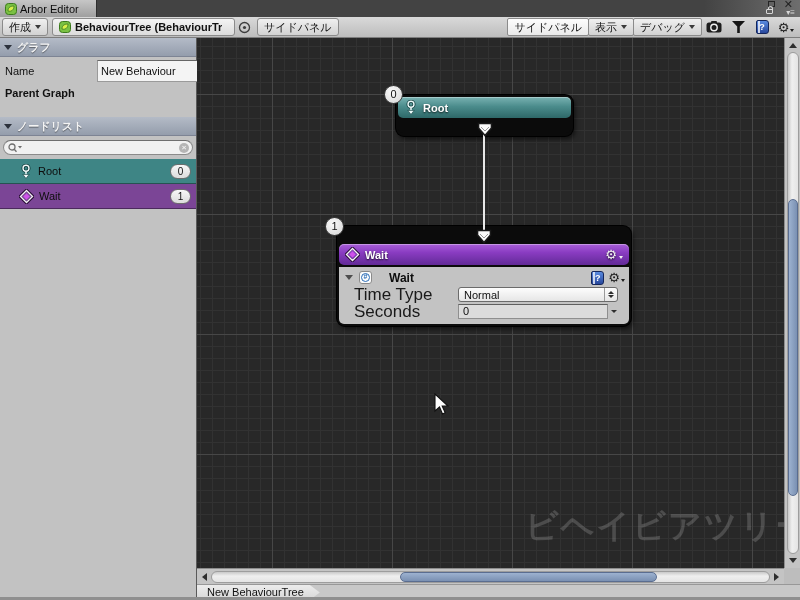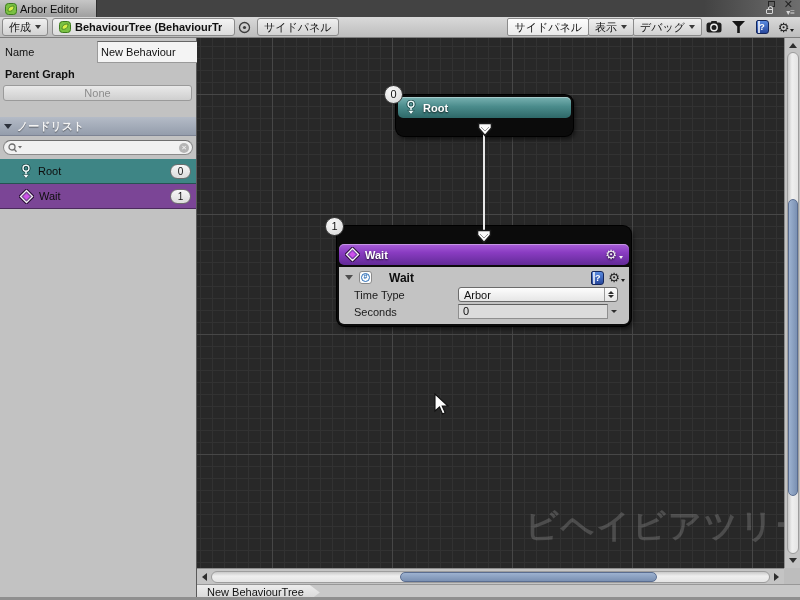--- a/index.html
+++ b/index.html
@@ -102,21 +102,21 @@
   .inspector { margin-top:2px; background:#c3c3c3; border-radius:0 0 5px 5px; padding:2px 4px 4px; }
   .insp-row { display:flex; align-items:center; height:17px; position:relative; }
   .insp-title-row .insp-title { font-weight:bold; font-size:12px; margin-left:17px; color:#0d0d0d; }
   .insp-fold { width:0; height:0; border-left:4px solid transparent; border-right:4px solid transparent;
     border-top:5px solid #4d4d4d; margin-left:2px; }
   .script-icon { width:13px; height:13px; margin-left:6px; background:#fdfdfd; border:1px solid #8a8a8a;
     border-radius:3px; display:flex; align-items:center; justify-content:center; }
   .script-icon b { width:9px; height:9px; border:1.5px solid #2a6db8; border-radius:50%;
     color:#2a6db8; font-size:7px; line-height:6px; text-align:center; font-weight:bold; }
   .insp-right { margin-left:auto; display:flex; align-items:center; gap:4px; }
-  .insp-label { flex:0 0 115px; padding-left:11px; font-size:11px; color:#1a1a1a; }
+  .insp-label { flex:0 0 115px; padding-left:11px; font-size:17px; color:#1a1a1a; }
   .dropdown { width:160px; height:15px; background:linear-gradient(#fdfdfd,#e6e6e6);
     border:1px solid #6b6b6b; border-radius:3px; display:flex; align-items:center; position:relative; }
   .dropdown .dd-text { padding:0 5px; font-size:11px; }
   .dd-arrows { position:absolute; right:0; top:0; bottom:0; width:13px; border-left:1px solid #9a9a9a;
     display:flex; flex-direction:column; align-items:center; justify-content:center; gap:1px; }
   .tri-up-xs { width:0;height:0;border-left:3px solid transparent;border-right:3px solid transparent;border-bottom:3.5px solid #2e2e2e; }
   .tri-down-xs { width:0;height:0;border-left:3px solid transparent;border-right:3px solid transparent;border-top:3.5px solid #2e2e2e; }
   .num-field { width:150px; height:15px; background:#dcdcdc; border:1px solid #8f8f8f; border-top-color:#5f5f5f;
     padding:0 4px; font-size:11px; line-height:13px; color:#0d0d0d; }
   .mini-dd { width:11px; height:15px; display:flex; align-items:center; justify-content:center; }
@@ -212,28 +212,29 @@
       </div>
     </div>
     <div class="tb-icon">
       <span class="gear-glyph">⚙</span>
       <span class="gear-small-tri"></span>
     </div>
   </div>
 </div>
 
 <div class="sidebar">
+  <div class="sec-header">
+    <span class="fold-tri"></span>
+    <span>グラフ</span>
+  </div>
   <div class="form-row">
     <label>Name</label>
     <input class="text-field" value="New Behaviour" style="">
   </div>
   <div class="bold-label">Parent Graph</div>
-  <div class="none-btn">
-    <span>None</span>
-  </div>
 
   <div class="sec-header nodelist-header">
     <span class="fold-tri"></span>
     <span>ノードリスト</span>
   </div>
   <div class="search-wrap">
     <input class="search-pill" value="" style="">
     <svg class="search-lens" width="14" height="10" viewBox="0 0 14 10">
       <circle cx="4" cy="4" r="3" fill="none" stroke="#6e6e6e" stroke-width="1.3"></circle>
       <line x1="6.2" y1="6.2" x2="8.5" y2="8.8" stroke="#6e6e6e" stroke-width="1.3"></line>
@@ -316,21 +317,21 @@
         <span class="insp-title">Wait</span>
         <span class="insp-right">
           <span class="book-icon"><span>?</span></span>
           <span class="gear-glyph">⚙</span>
           <span class="gear-small-tri" style="margin-left:-3px;"></span>
         </span>
       </div>
       <div class="insp-row">
         <span class="insp-label">Time Type</span>
         <span class="dropdown">
-          <span class="dd-text">Arbor</span>
+          <span class="dd-text">Normal</span>
           <span class="dd-arrows">
             <span class="tri-up-xs"></span>
               <span class="tri-down-xs"></span>
           </span>
         </span>
       </div>
       <div class="insp-row">
         <span class="insp-label">Seconds</span>
         <span class="num-field">0</span>
         <span class="mini-dd">

